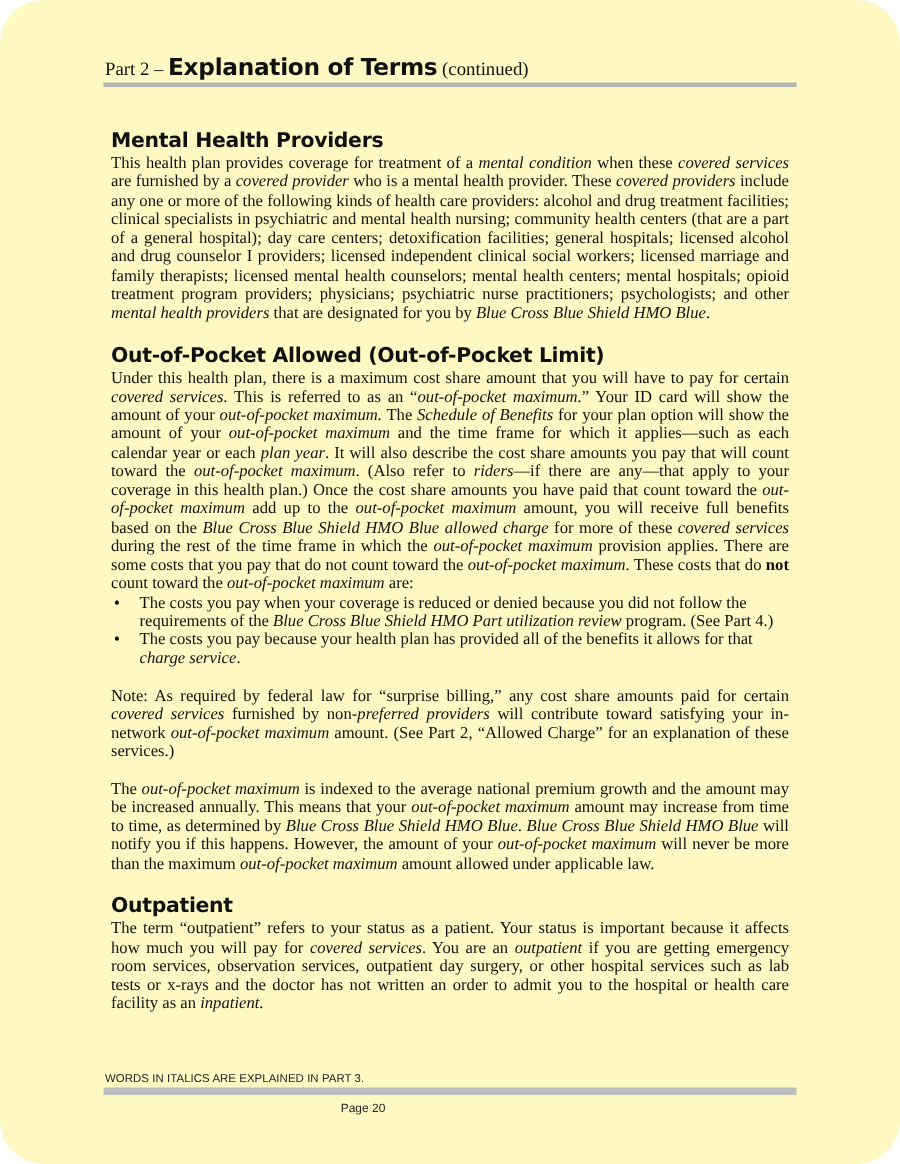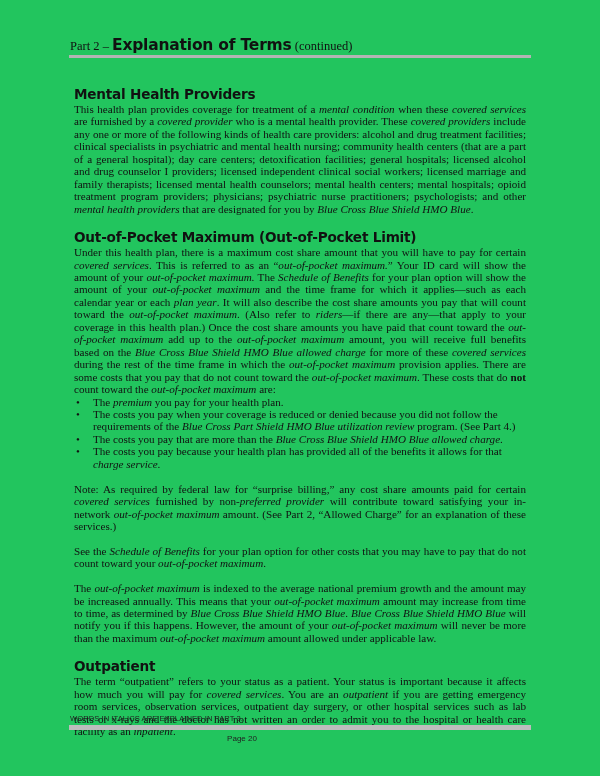--- a/index.html
+++ b/index.html
@@ -1,17 +1,17 @@
 <!DOCTYPE html>
 <html><head>
   <meta charset="utf-8">
   <style>
     html, body { margin: 0; padding: 0; background: #ffffff; }
     body { width: 600px; height: 776px; position: relative; overflow: hidden; }
-    .page { position: absolute; left: 0; top: 0; width: 600px; height: 776px; background: #22c55e; color: #111; }
+    .page { position: absolute; left: 0; top: 0; width: 600px; height: 776px; background: #fef9c3; color: #111; border-radius: 29px; }
     .header { position: absolute; left: 70px; top: 36px; width: 462px; }
     .header-line { font-family: "Liberation Serif", serif; font-size: 12.5px; color: #111; white-space: nowrap; }
     .header-line .big { font-family: "DejaVu Sans", sans-serif; font-weight: bold; font-size: 15.5px; letter-spacing: -0.2px; }
     .header-rule { position: absolute; left: -1px; top: 19px; width: 462px; height: 3px; background: #b4b4b4; }
 
     .content { position: absolute; left: 70px; top: 83px; width: 460px; font-family: "Liberation Serif", serif; font-size: 11.1px; line-height: 12.45px; color: #111; }
     h2 { font-family: "DejaVu Sans", sans-serif; font-weight: bold; font-size: 13.6px; line-height: 15px; margin: 0 0 1px 0; letter-spacing: -0.2px; color: #111; }
     p { margin: 0; text-align: justify; }
     p.gap { margin-top: 12.4px; }
     .section { margin: 4px; }
@@ -36,30 +36,29 @@
   </div>
 
   <div class="content">
 
     <div class="section">
       <h2>Mental Health Providers</h2>
       <p>This health plan provides coverage for treatment of a <em>mental condition</em> when these <em>covered services</em> are furnished by a <em>covered provider</em> who is a mental health provider. These <em>covered providers</em> include any one or more of the following kinds of health care providers: alcohol and drug treatment facilities; clinical specialists in psychiatric and mental health nursing; community health centers (that are a part of a general hospital); day care centers; detoxification facilities; general hospitals; licensed alcohol and drug counselor I providers; licensed independent clinical social workers; licensed marriage and family therapists; licensed mental health counselors; mental health centers; mental hospitals; opioid treatment program providers; physicians; psychiatric nurse practitioners; psychologists; and other <em>mental health providers</em> that are designated for you by <em>Blue Cross Blue Shield HMO Blue</em>.</p>
     </div>
 
     <div class="section">
-      <h2>Out-of-Pocket Maximum (Out-of-Pocket Limit)</h2>
+      <h2>Out-of-Pocket Allowed (Out-of-Pocket Limit)</h2>
       <p>Under this health plan, there is a maximum cost share amount that you will have to pay for certain <em>covered services</em>. This is referred to as an “<em>out-of-pocket maximum.</em>” Your ID card will show the amount of your <em>out-of-pocket maximum.</em> The <em>Schedule of Benefits</em> for your plan option will show the amount of your <em>out-of-pocket maximum</em> and the time frame for which it applies—such as each calendar year or each <em>plan year</em>. It will also describe the cost share amounts you pay that will count toward the <em>out-of-pocket maximum</em>. (Also refer to <em>riders</em>—if there are any—that apply to your coverage in this health plan.) Once the cost share amounts you have paid that count toward the <em>out-of-pocket maximum</em> add up to the <em>out-of-pocket maximum</em> amount, you will receive full benefits based on the <em>Blue Cross Blue Shield HMO Blue allowed charge</em> for more of these <em>covered services</em> during the rest of the time frame in which the <em>out-of-pocket maximum</em> provision applies. There are some costs that you pay that do not count toward the <em>out-of-pocket maximum</em>. These costs that do <b>not</b> count toward the <em>out-of-pocket maximum</em> are:</p>
       <ul>
-        <li><span class="bullet">•</span><span>The <em>premium</em> you pay for your health plan.</span></li>
-        <li><span class="bullet">•</span><span>The costs you pay when your coverage is reduced or denied because you did not follow the requirements of the <em>Blue Cross Part Shield HMO Blue utilization review</em> program. (See Part 4.)</span></li>
-        <li><span class="bullet">•</span><span>The costs you pay that are more than the <em>Blue Cross Blue Shield HMO Blue allowed charge</em>.</span></li>
+        <li><span class="bullet">•</span></li>
+        <li><span class="bullet">•</span><span>The costs you pay when your coverage is reduced or denied because you did not follow the requirements of the <em>Blue Cross Blue Shield HMO Part utilization review</em> program. (See Part 4.)</span></li>
+        <li><span class="bullet">•</span></li>
         <li><span class="bullet">•</span><span>The costs you pay because your health plan has provided all of the benefits it allows for that <em>charge service</em>.</span></li>
       </ul>
-      <p class="gap">Note: As required by federal law for “surprise billing,” any cost share amounts paid for certain <em>covered services</em> furnished by non-<em>preferred provider</em> will contribute toward satisfying your in-network <em>out-of-pocket maximum</em> amount. (See Part 2, “Allowed Charge” for an explanation of these services.)</p>
-      <p class="gap">See the <em>Schedule of Benefits</em> for your plan option for other costs that you may have to pay that do not count toward your <em>out-of-pocket maximum</em>.</p>
+      <p class="gap">Note: As required by federal law for “surprise billing,” any cost share amounts paid for certain <em>covered services</em> furnished by non-<em>preferred providers</em> will contribute toward satisfying your in-network <em>out-of-pocket maximum</em> amount. (See Part 2, “Allowed Charge” for an explanation of these services.)</p>
       <p class="gap">The <em>out-of-pocket maximum</em> is indexed to the average national premium growth and the amount may be increased annually. This means that your <em>out-of-pocket maximum</em> amount may increase from time to time, as determined by <em>Blue Cross Blue Shield HMO Blue</em>. <em>Blue Cross Blue Shield HMO Blue</em> will notify you if this happens. However, the amount of your <em>out-of-pocket maximum</em> will never be more than the maximum <em>out-of-pocket maximum</em> amount allowed under applicable law.</p>
     </div>
 
     <div class="section">
       <h2>Outpatient</h2>
       <p>The term “outpatient” refers to your status as a patient. Your status is important because it affects how much you will pay for <em>covered services</em>. You are an <em>outpatient</em> if you are getting emergency room services, observation services, outpatient day surgery, or other hospital services such as lab tests or x-rays and the doctor has not written an order to admit you to the hospital or health care facility as an <em>inpatient</em>.</p>
     </div>
 
   </div>
 

